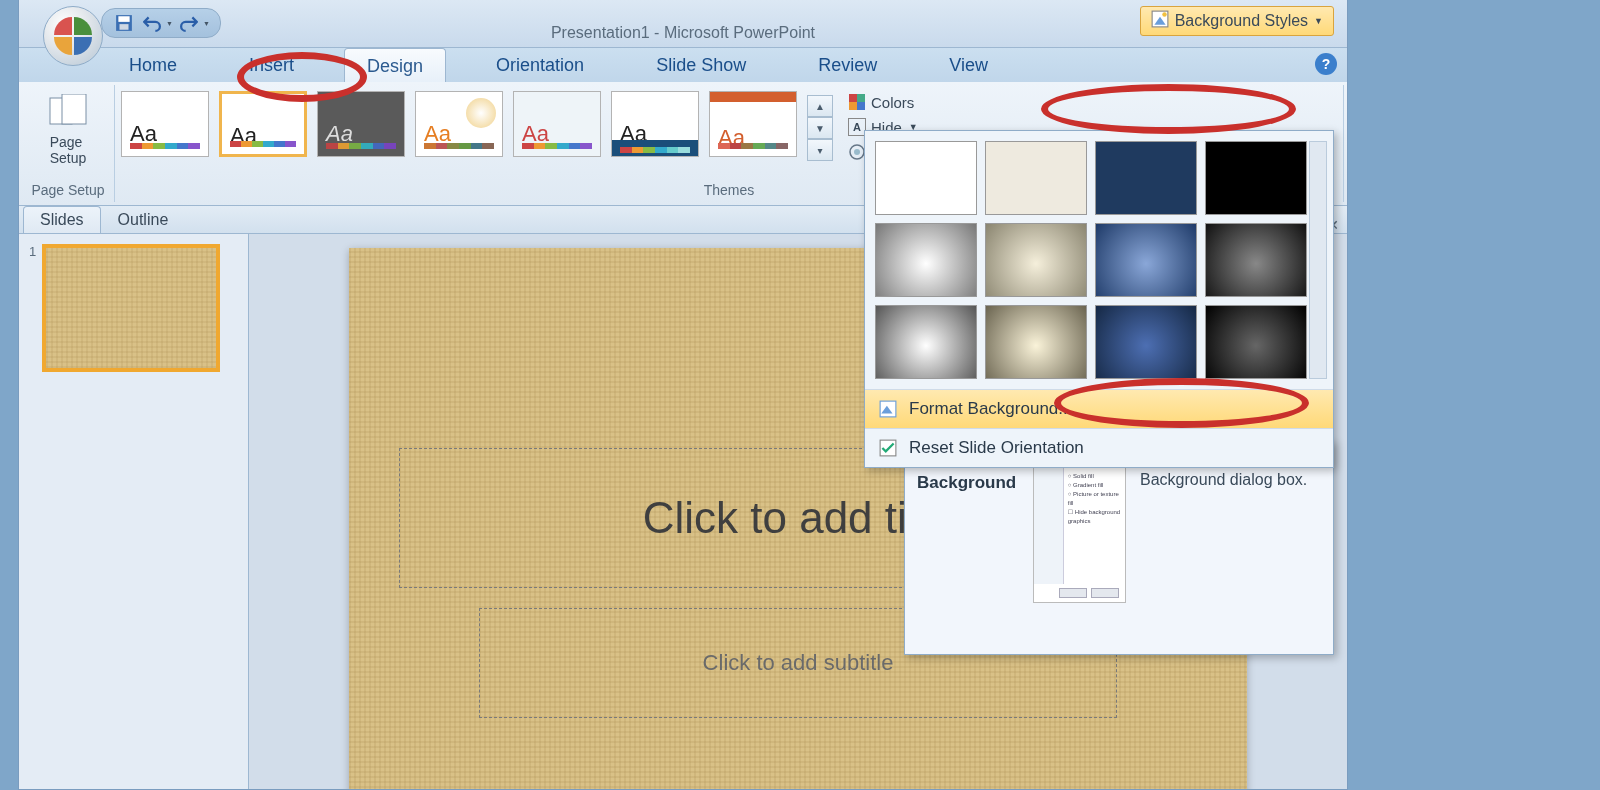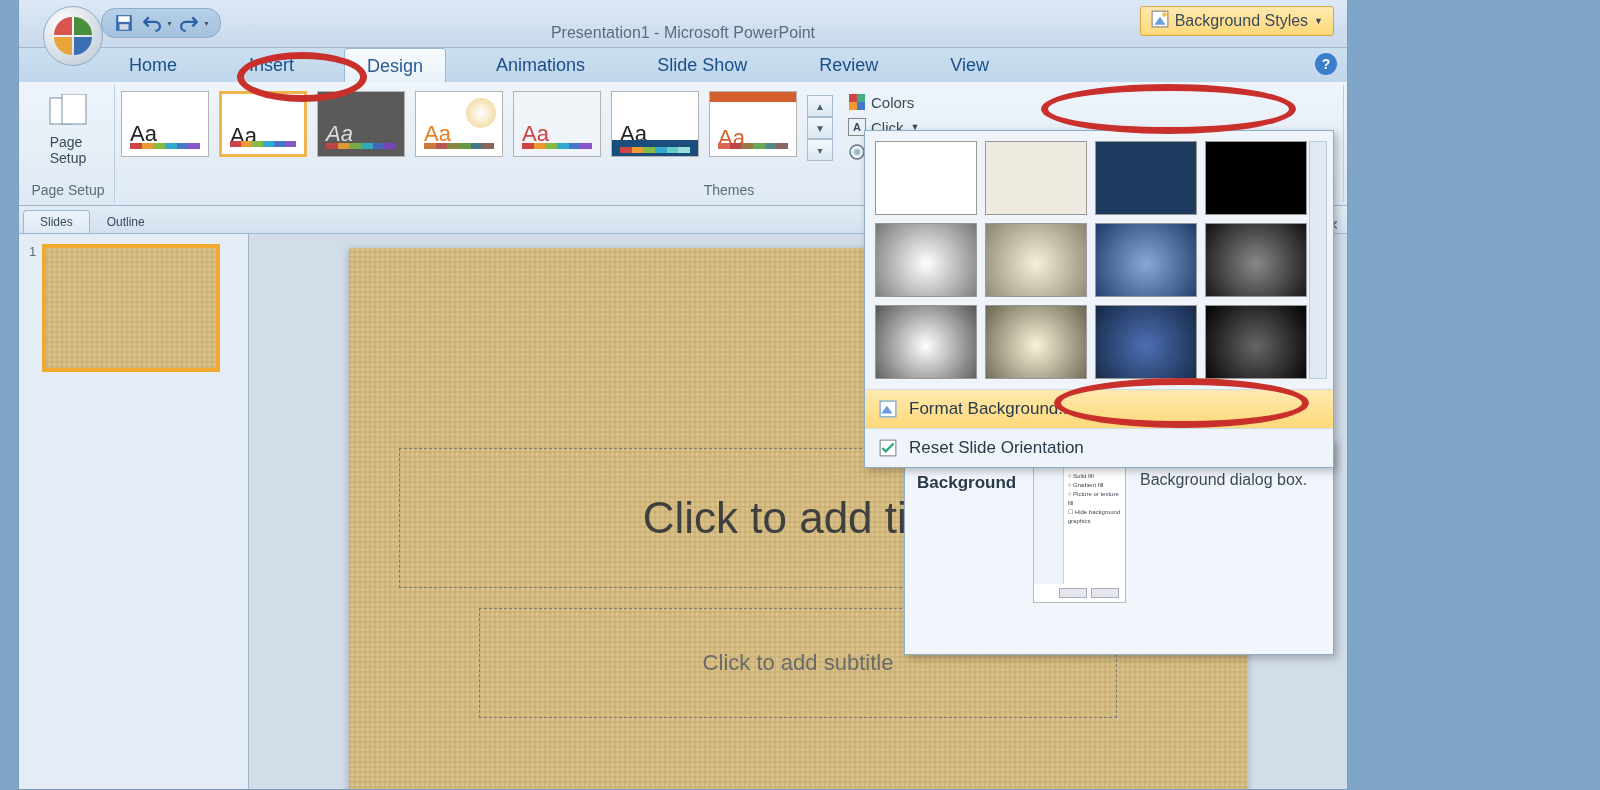--- a/index.html
+++ b/index.html
@@ -117,21 +117,21 @@
   padding: 3px 10px; display: flex; align-items: center; gap: 6px;
   font-size: 16px; color: #3a4a5a; cursor: pointer; z-index: 50;
 }
 
 .pane-tabs {
   height: 28px; display: flex; align-items: flex-end; padding-left: 4px;
   background: linear-gradient(#e2ecf5, #d2e0ee);
   border-bottom: 1px solid #9db7d1;
 }
 .pane-tab {
-  padding: 4px 16px; font-size: 12px; color: #3a4a5a; cursor: pointer;
+  padding: 4px 16px; font-size: 16px; color: #3a4a5a; cursor: pointer;
   border: 1px solid transparent; border-bottom: none;
 }
 .pane-tab.active {
   background: linear-gradient(#ecf3fa,#dfe9f3); border-color: #9db7d1;
   border-radius: 4px 4px 0 0;
 }
 .pane-close {
   margin-left: auto; margin-right: 8px; font-size: 14px; color: #5a6c7d; cursor: pointer;
 }
 
@@ -246,21 +246,21 @@
         <div class="orb-q orb-q2"></div>
       <div class="orb-q orb-q3"></div>
         <div class="orb-q orb-q4"></div>
     </div>
   </div>
 
   <div class="tabs">
     <div class="tab">Home</div>
     <div class="tab">Insert</div>
     <div class="tab active">Design</div>
-    <div class="tab">Animations</div>
+    <div class="tab">Orientation</div>
     <div class="tab">Slide Show</div>
     <div class="tab">Review</div>
     <div class="tab">View</div>
     <div class="help-btn">?</div>
   </div>
 
   <div class="ribbon">
 
     <div class="group">
       <div class="group-body">
@@ -374,21 +374,21 @@
                   <rect width="8" height="8" fill="#c44"></rect>
                   <rect x="8" width="8" height="8" fill="#4a8"></rect>
                   <rect y="8" width="8" height="8" fill="#e93"></rect>
                   <rect x="8" y="8" width="8" height="8" fill="#47c"></rect>
                 </svg>
             </div>
             <span>Colors</span>
           </div>
           <div class="side-item">
             <div class="sq-icon" style="border:1px solid #888;font-size:11px;font-weight:bold">A</div>
-            <span>Click</span>
+            <span>Hide</span>
               <span style="font-size:9px;margin-left:2px">▼</span>
           </div>
           <div class="side-item">
             <div class="sq-icon">
               <svg width="16" height="16">
                   <circle cx="8" cy="8" r="7" fill="none" stroke="#678" stroke-width="1.5"></circle>
                   <circle cx="8" cy="8" r="3" fill="#9bc"></circle>
                 </svg>
             </div>
             <span>Effects</span>

